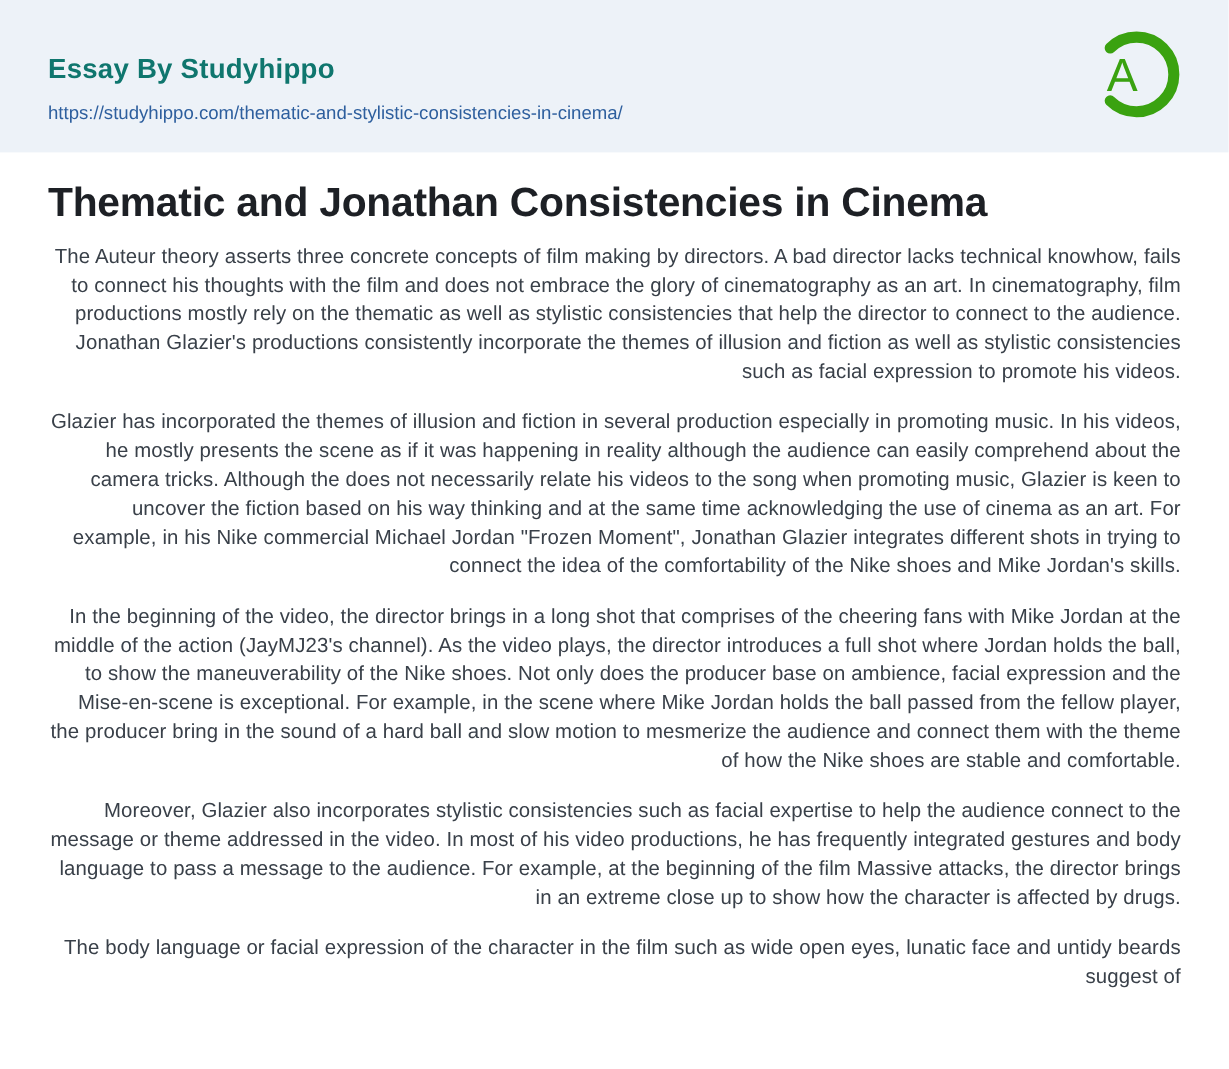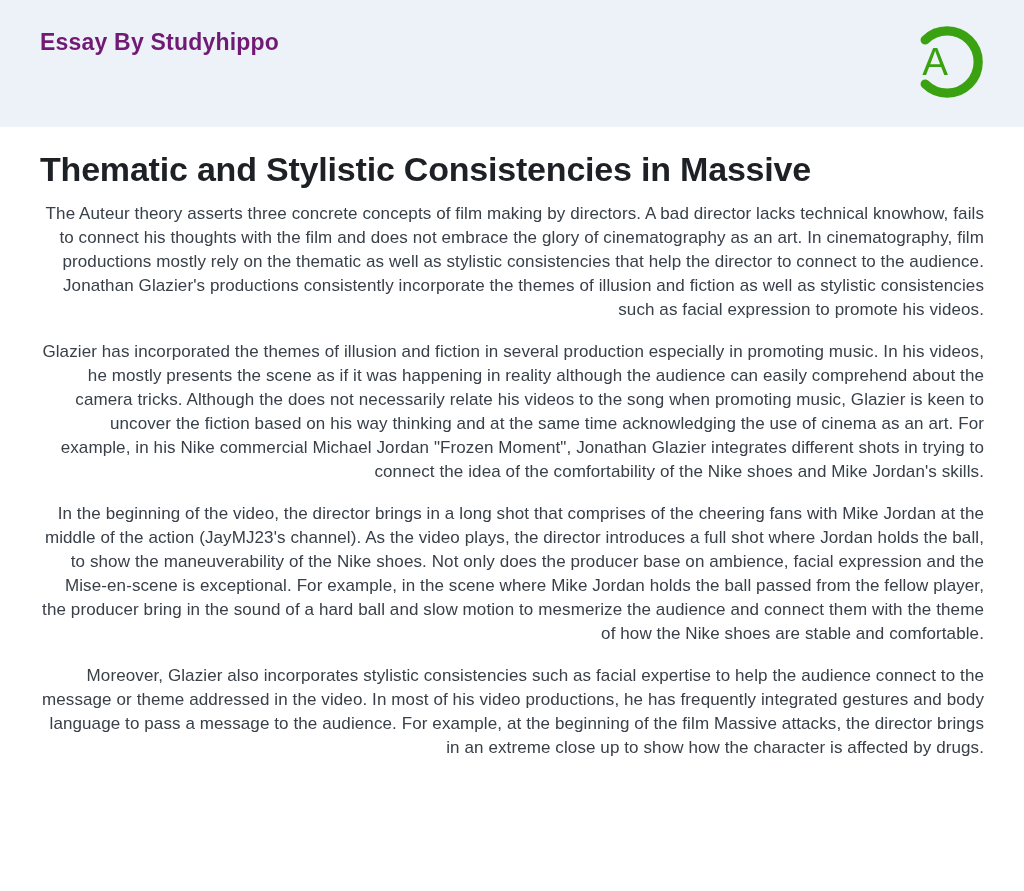--- a/index.html
+++ b/index.html
@@ -17,24 +17,24 @@
   }
   .header {
     background: #edf2f8;
     height: 127px;
     padding: 0 40px;
     position: relative;
   }
   .site-title {
     position: absolute;
     left: 40px;
-    top: 29px;
+    top: 44px;
     font-size: 23px;
     font-weight: 700;
-    color: #701a75;
+    color: #0f766e;
     letter-spacing: 0.2px;
   }
   .essay-url {
     position: absolute;
     left: 40px;
     top: 86px;
     font-size: 15.5px;
     font-weight: 400;
     color: #2e5f9e;
     text-decoration: none;
@@ -69,35 +69,37 @@
     margin-top: 18px;
   }
 </style>
 </head>
 <body>
 
 <div class="page">
 
   <div class="header">
     <div class="site-title">Essay By Studyhippo</div>
+    <a class="essay-url">https://studyhippo.com/thematic-and-stylistic-consistencies-in-cinema/</a>
 
     <div class="logo">
       <svg width="84" height="84" viewBox="0 0 100 100">
         <path d="M 25.2 23.8 A 37 37 0 1 1 25.2 76.2" fill="none" stroke="#3aa210" stroke-width="11" stroke-linecap="round"></path>
         <text x="37" y="66" text-anchor="middle" font-family="Liberation Sans, sans-serif" font-size="46" font-weight="500" fill="#3aa210">A</text>
       </svg>
     </div>
   </div>
 
   <div class="main">
-    <h1 class="essay-title">Thematic and Stylistic Consistencies in Massive</h1>
+    <h1 class="essay-title">Thematic and Jonathan Consistencies in Cinema</h1>
 
     <p class="essay-paragraph">The Auteur theory asserts three concrete concepts of film making by directors. A bad director lacks technical knowhow, fails to connect his thoughts with the film and does not embrace the glory of cinematography as an art. In cinematography, film productions mostly rely on the thematic as well as stylistic consistencies that help the director to connect to the audience. Jonathan Glazier's productions consistently incorporate the themes of illusion and fiction as well as stylistic consistencies such as facial expression to promote his videos.</p>
 
     <p class="essay-paragraph">Glazier has incorporated the themes of illusion and fiction in several production especially in promoting music. In his videos, he mostly presents the scene as if it was happening in reality although the audience can easily comprehend about the camera tricks. Although the does not necessarily relate his videos to the song when promoting music, Glazier is keen to uncover the fiction based on his way thinking and at the same time acknowledging the use of cinema as an art. For example, in his Nike commercial Michael Jordan "Frozen Moment", Jonathan Glazier integrates different shots in trying to connect the idea of the comfortability of the Nike shoes and Mike Jordan's skills.</p>
 
     <p class="essay-paragraph">In the beginning of the video, the director brings in a long shot that comprises of the cheering fans with Mike Jordan at the middle of the action (JayMJ23's channel). As the video plays, the director introduces a full shot where Jordan holds the ball, to show the maneuverability of the Nike shoes. Not only does the producer base on ambience, facial expression and the Mise-en-scene is exceptional. For example, in the scene where Mike Jordan holds the ball passed from the fellow player, the producer bring in the sound of a hard ball and slow motion to mesmerize the audience and connect them with the theme of how the Nike shoes are stable and comfortable.</p>
 
     <p class="essay-paragraph">Moreover, Glazier also incorporates stylistic consistencies such as facial expertise to help the audience connect to the message or theme addressed in the video. In most of his video productions, he has frequently integrated gestures and body language to pass a message to the audience. For example, at the beginning of the film Massive attacks, the director brings in an extreme close up to show how the character is affected by drugs.</p>
 
+    <p class="essay-paragraph">The body language or facial expression of the character in the film such as wide open eyes, lunatic face and untidy beards suggest of</p>
   </div>
 
 </div>
 
 </body></html>

